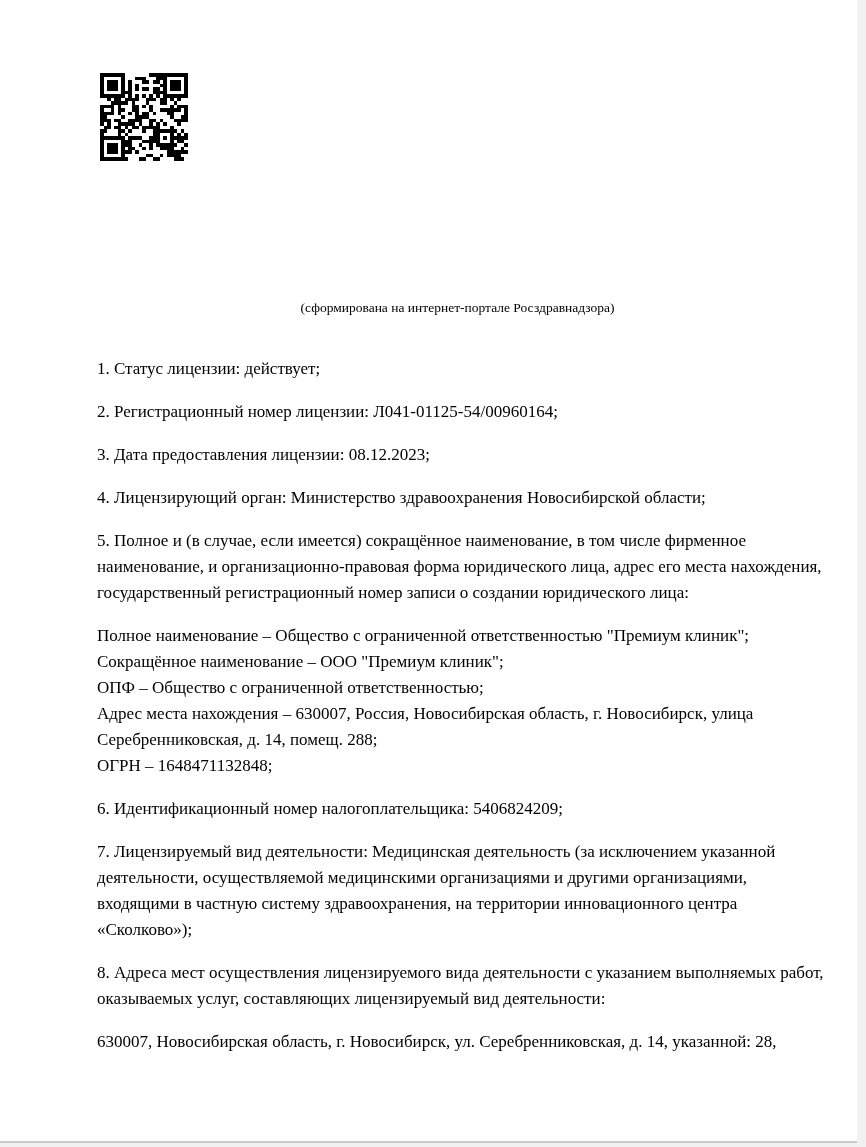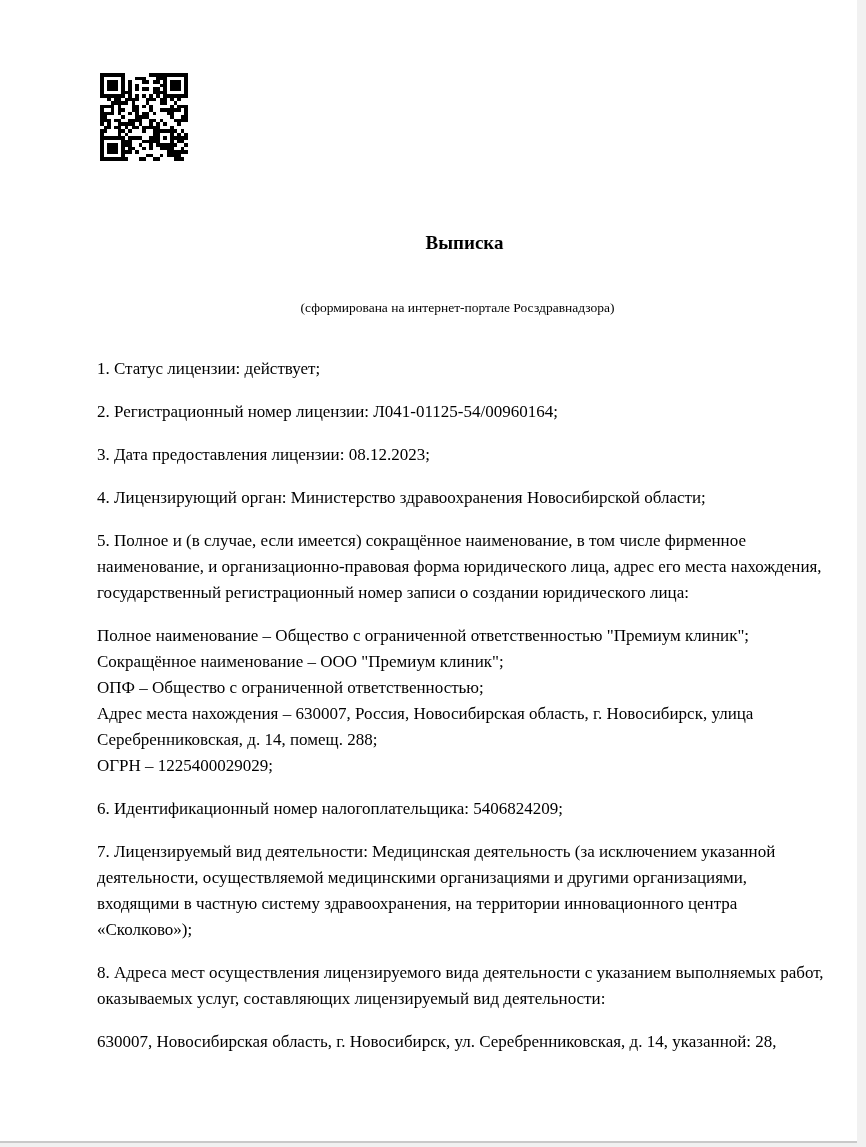--- a/index.html
+++ b/index.html
@@ -376,21 +376,20 @@
       <rect x="12" y="24" width="1" height="1" fill="#000000"></rect>
       <rect x="15" y="24" width="1" height="1" fill="#000000"></rect>
       <rect x="16" y="24" width="1" height="1" fill="#000000"></rect>
       <rect x="21" y="24" width="1" height="1" fill="#000000"></rect>
       <rect x="22" y="24" width="1" height="1" fill="#000000"></rect>
       <rect x="23" y="24" width="1" height="1" fill="#000000"></rect>
     </svg>
 </div>
 
 <div class="doc-title">
-  <div class="line">Выписка</div>
 </div>
 
 <div class="doc-subtitle">(сформирована на интернет-портале Росздравнадзора)</div>
 
 <div class="content">
 
   <div class="para">
     <div class="line">1. Статус лицензии: действует;</div>
   </div>
 
@@ -408,21 +407,21 @@
 
   <div class="para">
     <div class="line">5. Полное и (в случае, если имеется) сокращённое наименование, в том числе фирменное наименование, и организационно-правовая форма юридического лица, адрес его места нахождения, государственный регистрационный номер записи о создании юридического лица:</div>
   </div>
 
   <div class="para">
     <div class="line">Полное наименование – Общество с ограниченной ответственностью "Премиум клиник";</div>
     <div class="line">Сокращённое наименование – ООО "Премиум клиник";</div>
     <div class="line">ОПФ – Общество с ограниченной ответственностью;</div>
     <div class="line">Адрес места нахождения – 630007, Россия, Новосибирская область, г. Новосибирск, улица Серебренниковская, д. 14, помещ. 288;</div>
-    <div class="line">ОГРН – 1225400029029;</div>
+    <div class="line">ОГРН – 1648471132848;</div>
   </div>
 
   <div class="para">
     <div class="line">6. Идентификационный номер налогоплательщика: 5406824209;</div>
   </div>
 
   <div class="para">
     <div class="line">7. Лицензируемый вид деятельности: Медицинская деятельность (за исключением указанной деятельности, осуществляемой медицинскими организациями и другими организациями, входящими в частную систему здравоохранения, на территории инновационного центра «Сколково»);</div>
   </div>
 

